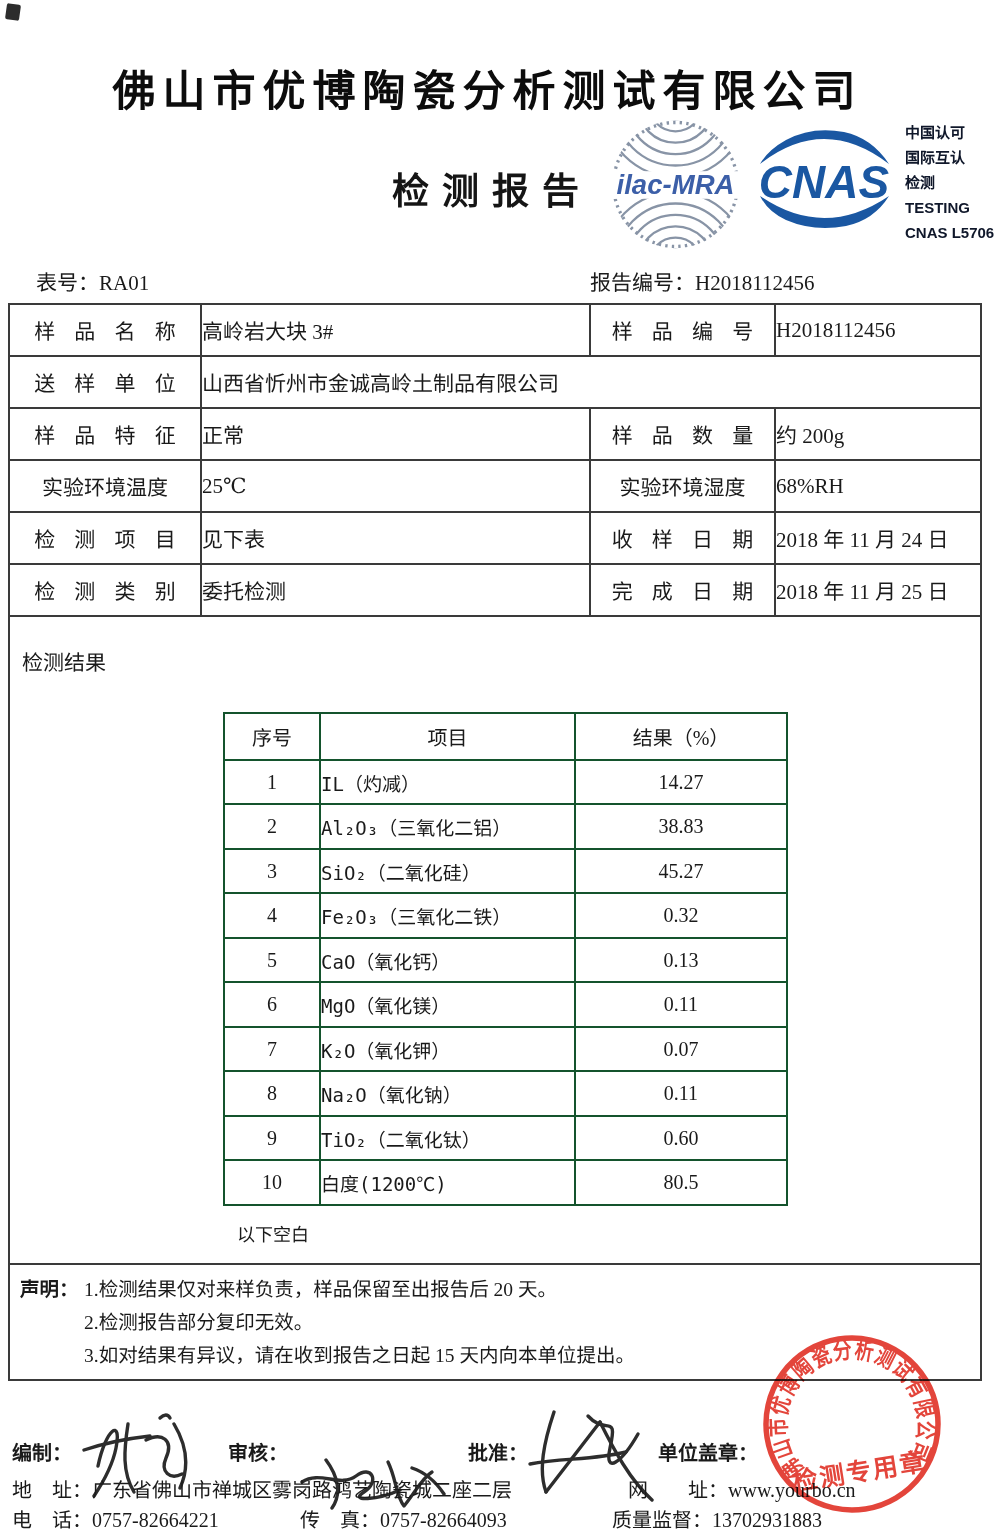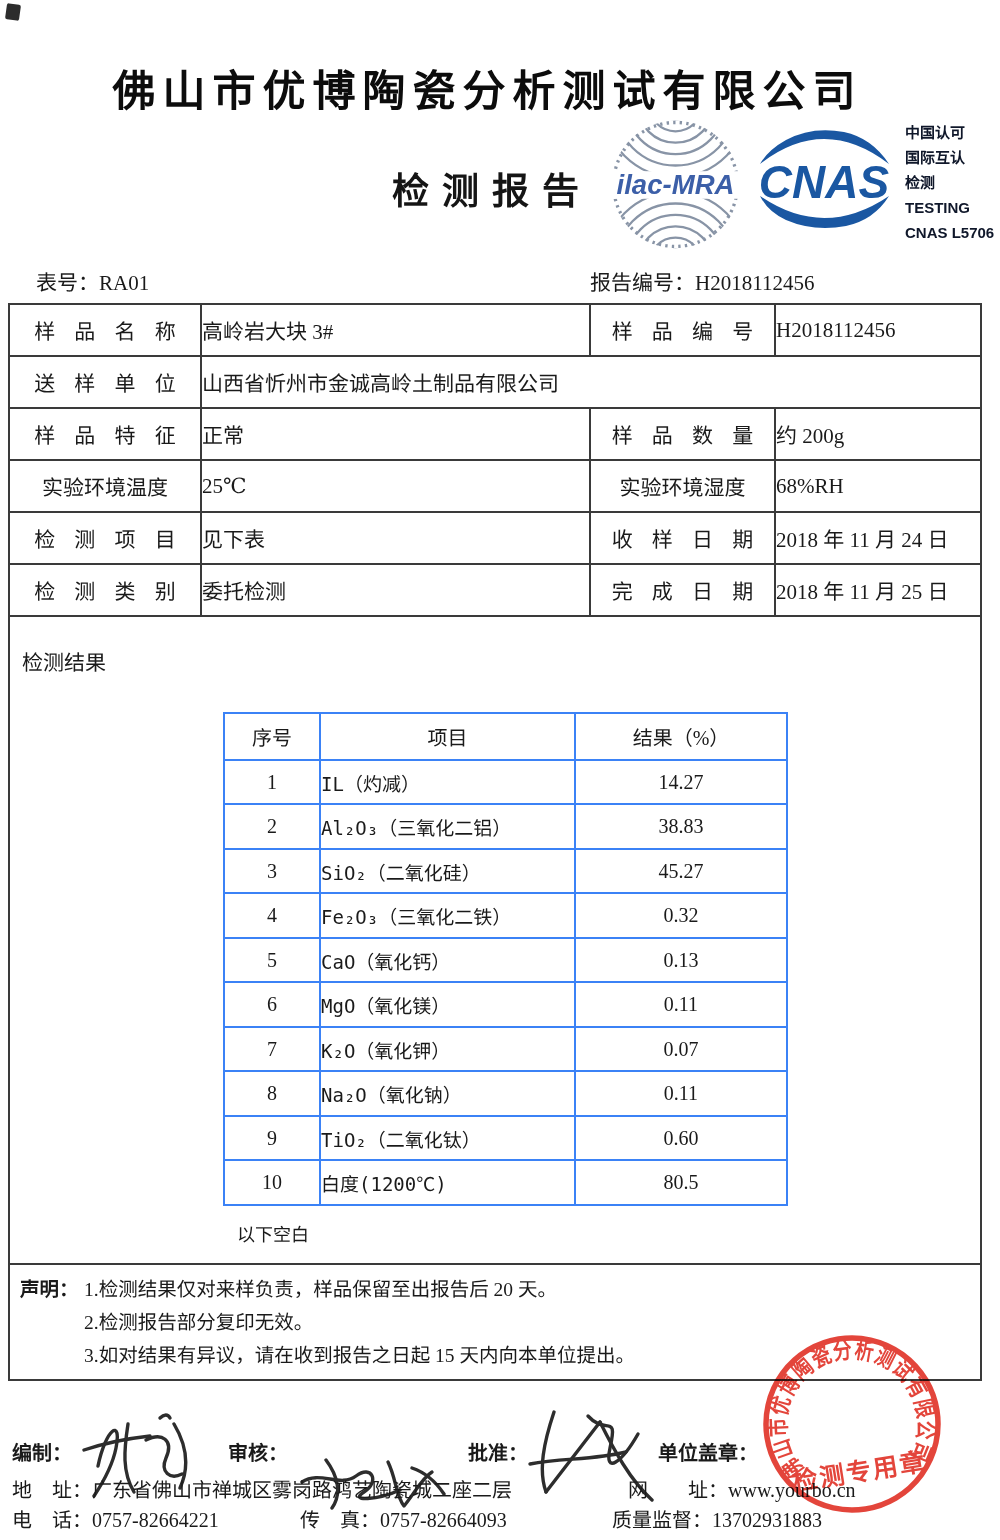--- a/index.html
+++ b/index.html
@@ -32,21 +32,21 @@
   table.main td{border:2px solid #3a3a3a;padding:0;vertical-align:middle;}
   table.main tr.info-row td{height:50px;}
   td.lbl{text-align:center;word-spacing:14px;white-space:nowrap;}
   td.val{padding-left:14px;text-align:left;}
   .c1{width:190px;} .c2{width:387px;} .c3{width:183px;} .c4{width:204px;}
 
   
   td.results-cell{height:646px;vertical-align:top;}
   .results-label{margin:12px 0 0 12px;font-size:21px;}
   table.res{border-collapse:collapse;table-layout:fixed;margin:36px 0 0 213px;width:551px;font-size:20px;}
-  table.res td,table.res th{border:2px solid #3b82f6;height:42.5px;font-weight:400;}
+  table.res td,table.res th{border:2px solid #14532d;height:42.5px;font-weight:400;}
   .rc1{width:92px;text-align:center;}
   .rc2{width:251px;text-align:left;}
   .rc3{width:208px;text-align:center;}
   table.res th{text-align:center;}
   td.item{padding-left:16px;font-family:"DejaVu Sans Mono",monospace;font-size:19px;}
   td.num,td.resv{font-family:"Liberation Serif","DejaVu Serif",serif;}
   .blank-note{margin:14px 0 0 227px;font-size:18px;}
 
   
   td.statement-cell{height:96px;vertical-align:top;}

